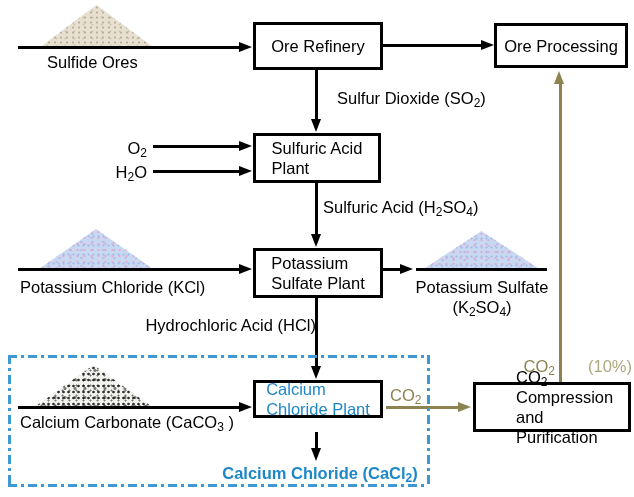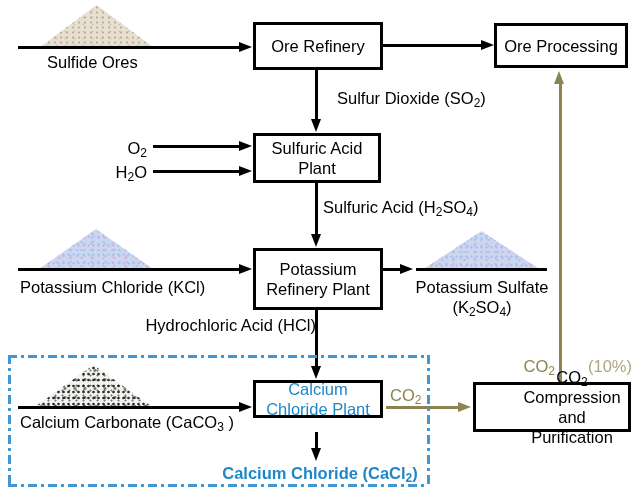--- a/index.html
+++ b/index.html
@@ -3,21 +3,21 @@
 <meta charset="utf-8">
 <style>
   html,body{margin:0;padding:0;background:#fff;}
   #stage{
     position:relative;width:634px;height:497px;background:#fff;overflow:hidden;
     font-family:"Liberation Sans","DejaVu Sans",sans-serif;color:#000;
   }
   
   .box{
     position:absolute;border:3px solid #000;background:#fff;box-sizing:border-box;
-    display:flex;align-items:center;justify-content:center;text-align:center;
+    display:flex;align-items:center;justify-content:center;text-align:left;
     font-size:16.5px;line-height:20px;
   }
   .box .box-label{display:block;}
   .lbl{position:absolute;font-size:16.5px;line-height:20px;white-space:nowrap;}
   sub{font-size:12px;line-height:0;position:relative;top:3px;vertical-align:baseline;}
   .hline{position:absolute;height:3px;background:#000;}
   .vline{position:absolute;width:3px;background:#000;}
   .ah-right{position:absolute;width:0;height:0;border-top:5.5px solid transparent;border-bottom:5.5px solid transparent;border-left:13px solid #000;}
   .ah-down{position:absolute;width:0;height:0;border-left:5.5px solid transparent;border-right:5.5px solid transparent;border-top:13px solid #000;}
   .ah-up{position:absolute;width:0;height:0;border-left:5.5px solid transparent;border-right:5.5px solid transparent;border-bottom:13px solid var(--olive,#8C8350);}
@@ -51,21 +51,21 @@
       radial-gradient(circle,rgba(0,0,0,.5) 1px,transparent 2px);
     background-size:5px 6px,7px 5px,10px 9px;background-position:0 0,2px 3px,4px 1px;
   }
   
   .dd-h{position:absolute;height:3px;background-image:repeating-linear-gradient(90deg,var(--blue-border,#3F98D4) 0 9px,transparent 9px 13px,var(--blue-border,#3F98D4) 13px 16px,transparent 16px 20px);}
   .dd-v{position:absolute;width:3px;background-image:repeating-linear-gradient(180deg,var(--blue-border,#3F98D4) 0 9px,transparent 9px 13px,var(--blue-border,#3F98D4) 13px 16px,transparent 16px 20px);}
   
   #box-ore-refinery{left:253px;top:22px;width:130px;height:48px;}
   #box-ore-processing{left:494px;top:23px;width:134px;height:45px;}
   #box-sulfuric{left:253px;top:133px;width:128px;height:50px;}
-  #box-psp{left:253px;top:248px;width:130px;height:62px;}
+  #box-psp{left:253px;top:248px;width:130px;height:50px;}
   #box-ccp{left:253px;top:380px;width:130px;height:38px;}
   #box-co2{left:473px;top:382px;width:158px;height:50px;padding-left:40px;}
 
   #ln-sulfide{left:18px;top:46px;width:221px;}  #ah-sulfide{left:239px;top:42px;}
   #ln-refproc{left:383px;top:44px;width:98px;}  #ah-refproc{left:481px;top:40px;}
   #vln-so2{left:315px;top:70px;height:49px;}    #ah-so2{left:311px;top:119px;}
   #ln-o2{left:153px;top:145px;width:86px;}      #ah-o2{left:239px;top:141px;}
   #ln-h2o{left:153px;top:170px;width:86px;}     #ah-h2o{left:239px;top:166px;}
   #vln-h2so4{left:315px;top:183px;height:51px;} #ah-h2so4{left:311px;top:234px;}
   #ln-kcl{left:18px;top:268px;width:221px;}     #ah-kcl{left:239px;top:264px;}
@@ -148,21 +148,21 @@
   <div class="box" id="box-ore-refinery">
     <span class="box-label"><span>Ore Refinery</span></span>
   </div>
   <div class="box" id="box-ore-processing">
     <span class="box-label"><span>Ore Processing</span></span>
   </div>
   <div class="box" id="box-sulfuric">
     <span class="box-label"><span>Sulfuric Acid</span><br><span>Plant</span></span>
   </div>
   <div class="box" id="box-psp">
-    <span class="box-label"><span>Potassium</span><br><span>Refinery Plant</span></span>
+    <span class="box-label"><span>Potassium</span><br><span>Sulfate Plant</span></span>
   </div>
   <div class="box blue-text" id="box-ccp">
     <span class="box-label"><span>Calcium</span><br><span>Chloride Plant</span></span>
   </div>
   <div class="box" id="box-co2">
     <span class="box-label"><span>CO</span><sub>2</sub><span> Compression</span><br><span>and Purification</span></span>
   </div>
 
   <div class="lbl" id="lbl-sulfide"><span>Sulfide Ores</span></div>
   <div class="lbl" id="lbl-so2"><span>Sulfur Dioxide (SO</span><sub>2</sub><span>)</span></div>

